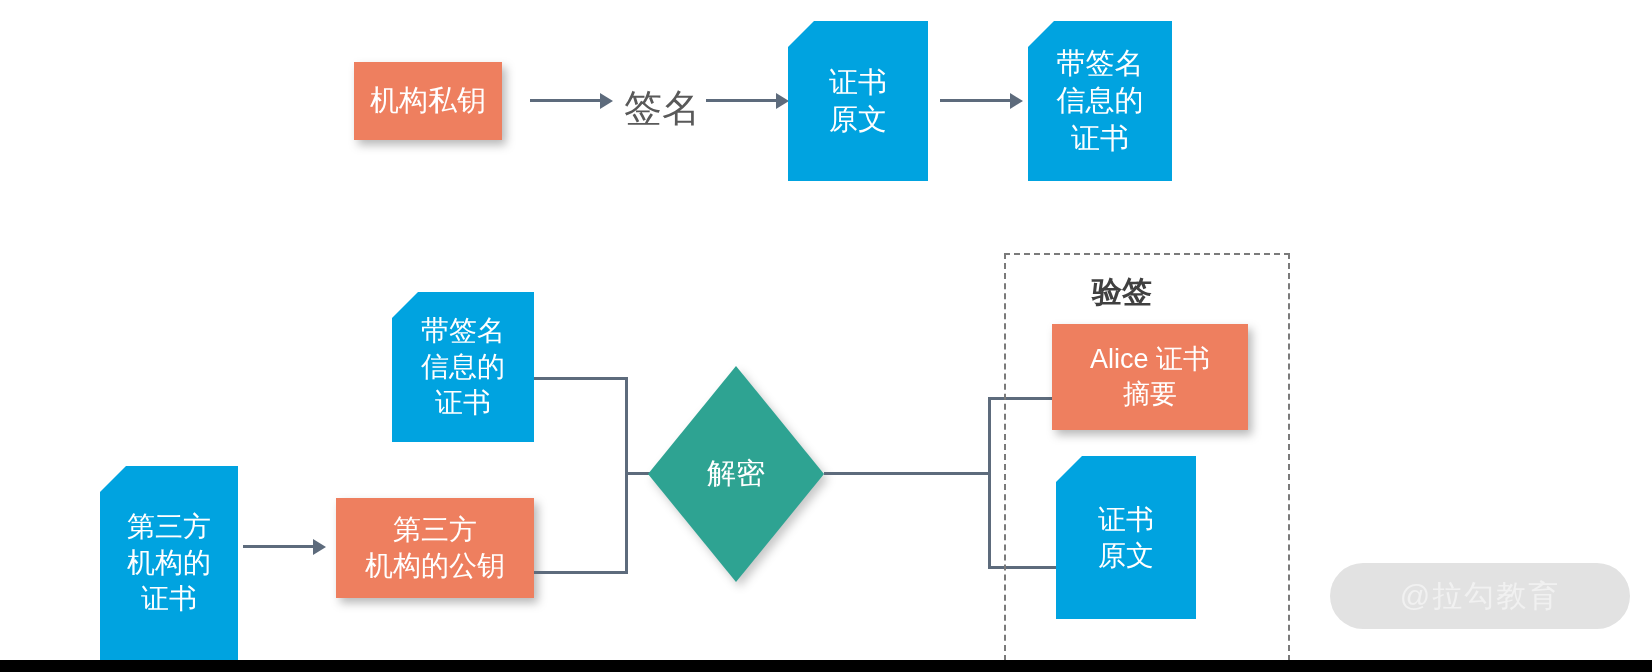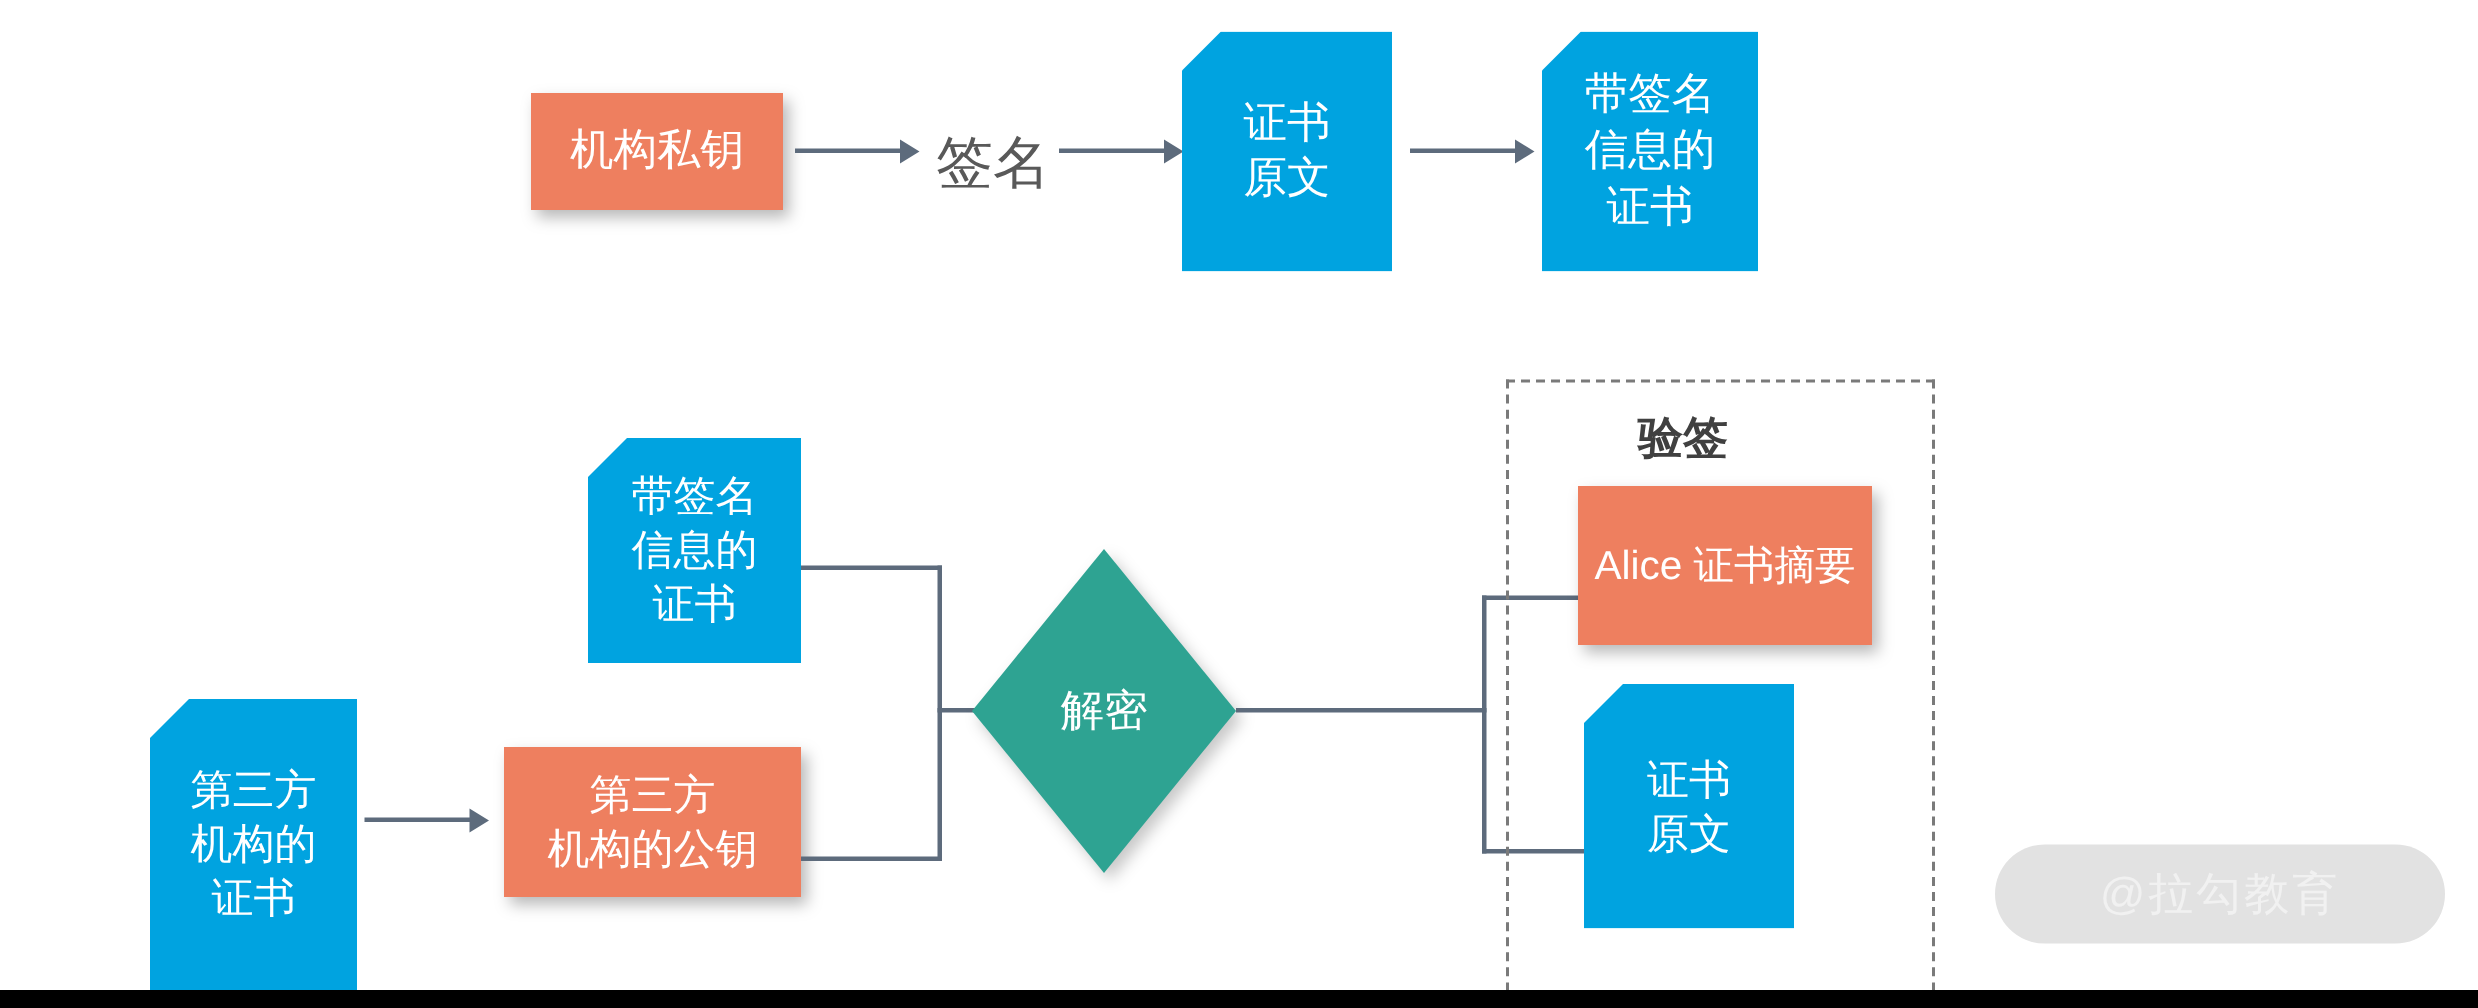--- a/index.html
+++ b/index.html
@@ -93,21 +93,21 @@
     left: 0;
     width: 100%;
     background: #000000;
   }
 </style>
 </head>
 <body>
 
 <div id="canvas">
 
-  <div class="node rect" style="--fill:#ee7f5f; left:354px; top:62px; width:168px; height:78px; font-size:29px;">
+  <div class="node rect" style="--fill:#ee7f5f; left:354px; top:62px; width:148px; height:78px; font-size:29px;">
     <span>机构私钥</span>
   </div>
 
   <div class="line" style="left:530px; top:99px; width:78px; height:3px;"></div>
   <div class="arrow-head" style="left:600px; top:93px;"></div>
 
   <div class="plain-label" style="left:624px; top:83px; font-size:38px;">
     <span>签名</span>
   </div>
 
@@ -172,21 +172,21 @@
 
   <div class="line" style="left:988px; top:566px; width:112px; height:3px;"></div>
   <div class="arrow-head" style="left:1092px; top:560px;"></div>
 
   <div class="dashbox" style="left:1004px; top:253px; width:286px; height:418px;"></div>
 
   <div class="plain-label" style="left:1092px; top:272px; font-size:30px; font-weight:bold; color:#404040;">
     <span>验签</span>
   </div>
 
-  <div class="node rect" style="--fill:#ee7f5f; left:1052px; top:324px; width:196px; height:106px; font-size:27px; flex-direction:row;">
+  <div class="node rect" style="--fill:#ee7f5f; left:1052px; top:324px; width:196px; height:106px; font-size:27px; flex-direction:column;">
     <span>Alice 证书</span>
     <span>摘要</span>
   </div>
 
   <div class="node doc" style="--fill:#00a3e0; left:1056px; top:456px; width:140px; height:163px; font-size:28px; flex-direction:column;">
     <span>证书</span>
     <span>原文</span>
   </div>
 
   <div class="watermark" style="left:1330px; top:563px; width:300px; height:66px;">

